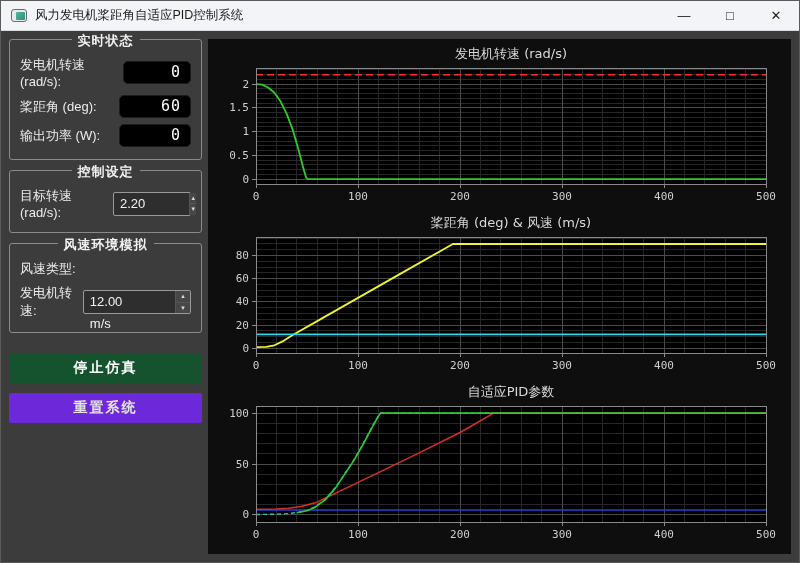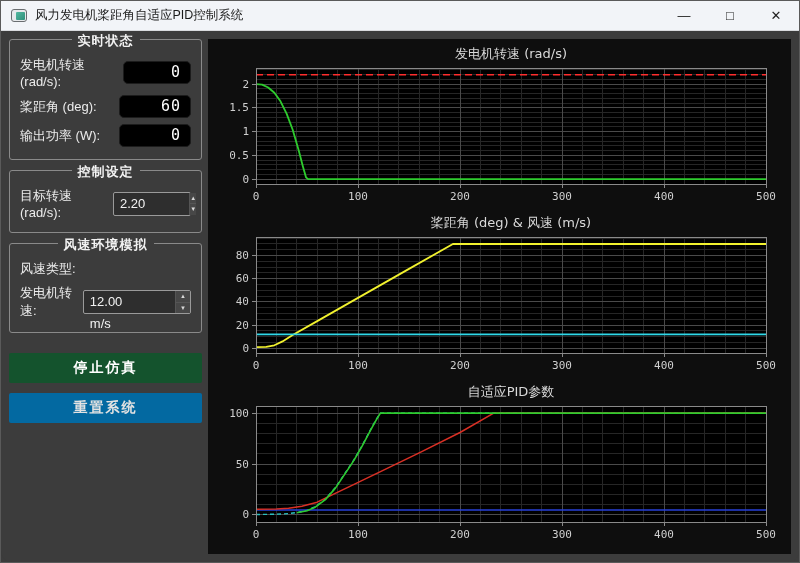--- a/index.html
+++ b/index.html
@@ -36,21 +36,21 @@
   .spin-arrows .ar { flex:1; display:flex; align-items:center; justify-content:center; font-size:6px; color:#d8d8d8; background:#474747; }
   .spin-arrows .ar:first-child { border-bottom:1px solid #555; }
 
   .combo { display:flex; width:118px; height:24px; border:1px solid #9a9a9a; background:#2e2e2e; border-radius:2px; }
   .combo .val { flex:1; color:#f2f2f2; font-size:13px; line-height:22px; padding-left:6px; }
   .combo .dd { width:17px; display:flex; align-items:center; justify-content:center; font-size:7px; color:#d8d8d8; background:#474747; border-left:1px solid #555; }
   .spinbox.wide { width:118px; }
 
   .btn { width:100%; height:30px; border:none; border-radius:2px; font-size:14px; font-weight:bold; letter-spacing:2px; margin-top:10px; font-family:inherit; cursor:pointer; }
   .btn.stop { background:#14532d; color:#ffffff; }
-  .btn.reset { background:#0369a1; color:#e2e2e2; }
+  .btn.reset { background:#6d28d9; color:#e2e2e2; }
 
   
   .chart-panel { flex:1; background:#0e0e0e; margin:8px 8px 8px 2px; padding:2px 0 0 0; overflow:hidden; }
   .chart-panel svg { display:block; }
 </style>
 </head>
 <body>
 
 <div class="window">
 

